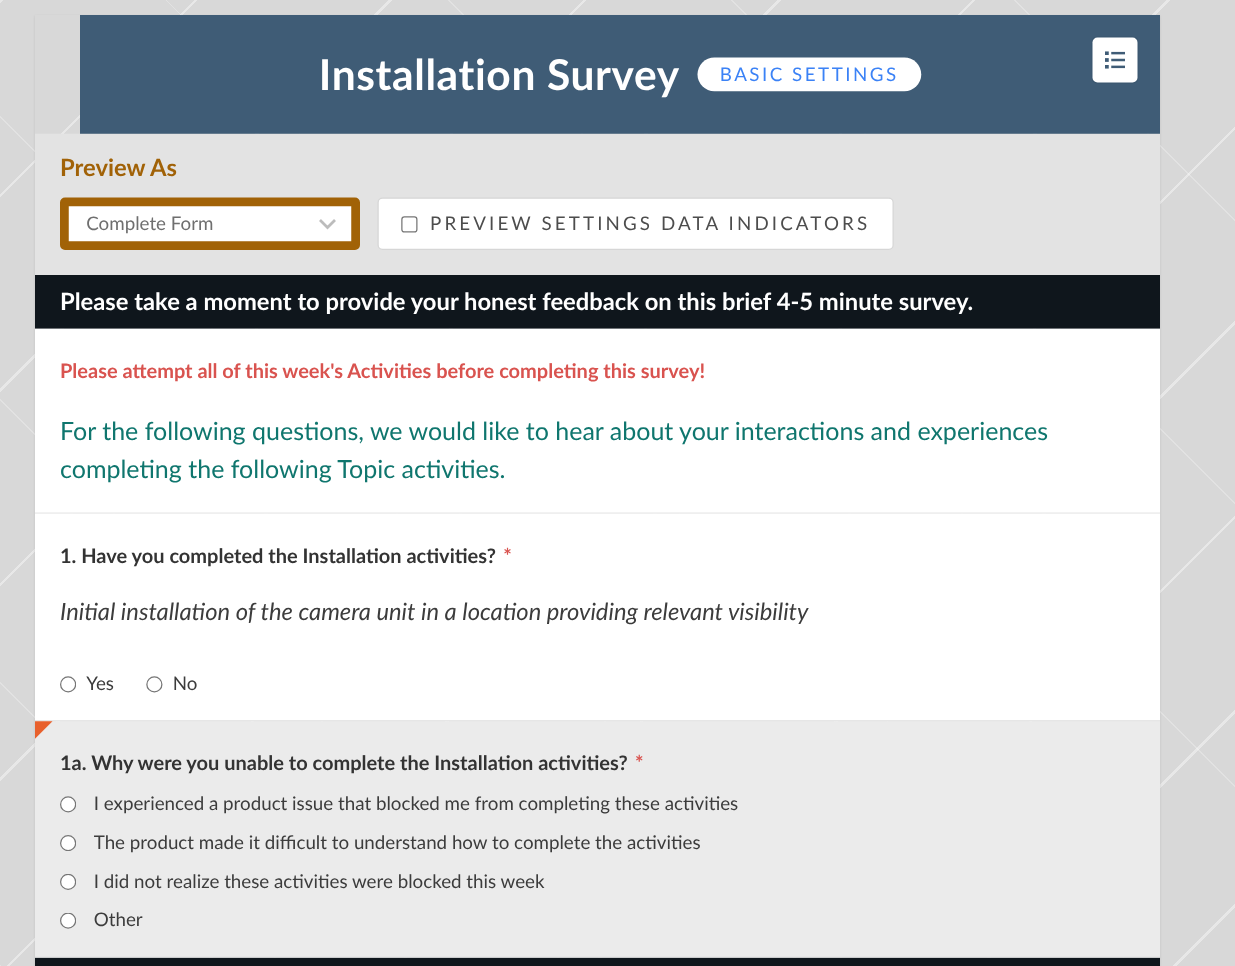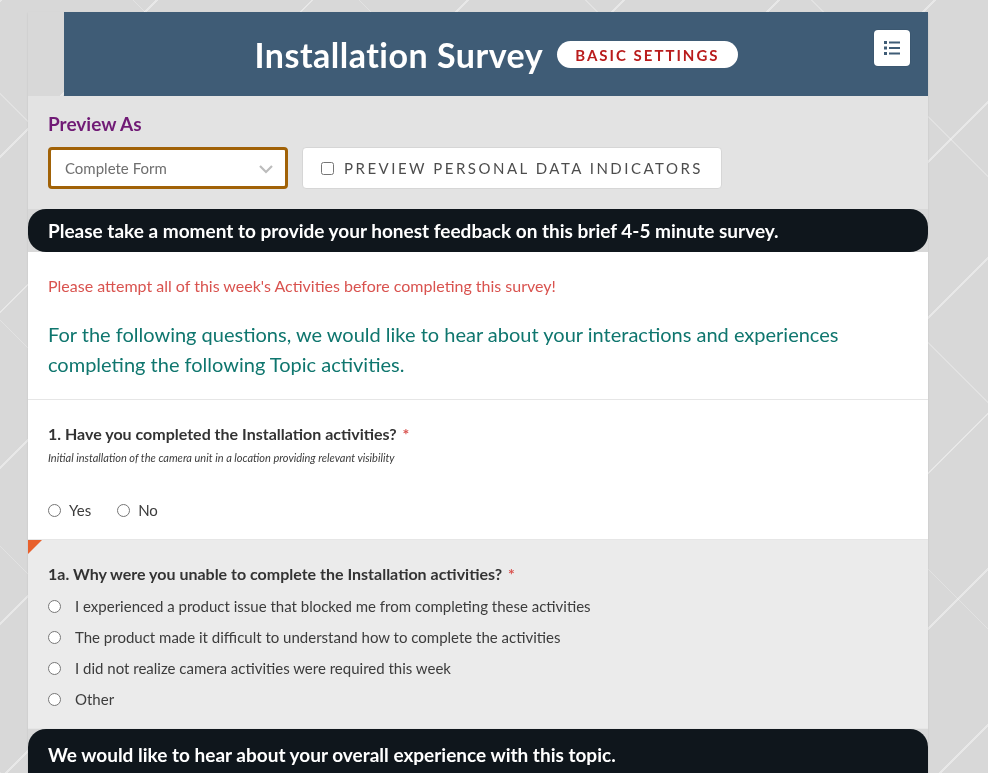--- a/index.html
+++ b/index.html
@@ -19,41 +19,41 @@
     pointer-events: none;
   }
   .frame {
     position: absolute;
     left: 28px; top: 12px;
     width: 900px;
     box-shadow: 0 1px 2px rgba(0,0,0,0.1);
   }
   .hdr {
     background: #3f5c76;
-    height: 84px;
+    height: 95px;
     display: flex;
     align-items: center;
     justify-content: center;
     position: relative;
     margin-left: 36px;
   }
   .hdr-title {
     color: #fff;
     font-size: 34px;
     font-weight: 700;
     display: flex;
     align-items: center;
     gap: 14px;
     letter-spacing: 0.5px;
   }
   .badge {
     background: #fff;
-    color: #b91c1c;
+    color: #3b82f6;
     font-size: 15px;
-    font-weight: 700;
+    font-weight: 400;
     letter-spacing: 2px;
     padding: 5px 18px 4px;
     border-radius: 20px;
   }
   .icon-btn {
     position: absolute;
     top: 18px; right: 18px;
     width: 36px; height: 36px;
     background: #fff;
     border-radius: 4px;
@@ -62,28 +62,28 @@
     box-shadow: 0 0 0 1px rgba(0,0,0,0.05);
     cursor: pointer;
   }
   .preview-bar {
     background: #e3e3e3;
     padding: 16px 20px 20px;
   }
   .preview-bar h3 {
     font-size: 19px;
     font-weight: 700;
-    color: #701a75;
+    color: #a16207;
     margin-bottom: 12px;
   }
   .preview-row { display: flex; gap: 14px; }
   .select {
     width: 240px; height: 42px;
     background: #fff;
-    border: 3px solid #a16207;
+    border: 7px solid #a16207;
     border-radius: 4px;
     display: flex; align-items: center;
     padding: 0 14px;
     color: #6f6f6f;
     font-size: 15px;
     position: relative;
     cursor: pointer;
   }
   .select .chev {
     position: absolute; right: 12px; top: 50%; transform: translateY(-50%);
@@ -102,39 +102,38 @@
     cursor: pointer;
     gap: 10px;
   }
   .btn-ghost input[type=checkbox]{ width:13px; height:13px; margin:0; }
   .bar-dark {
     background: #0f161c;
     color: #fff;
     font-size: 19px;
     font-weight: 700;
     padding: 10px 20px;
-    border-radius: 18px;
   }
   .section {
     background: #fff;
     padding: 24px 20px 20px;
     border-bottom: 1px solid #e6e6e6;
     position: relative;
   }
   .section.light { background: #ebebeb; }
   .notice-red {
     color: #d9534f;
-    font-weight: 400;
+    font-weight: 700;
     font-size: 16px;
     margin-bottom: 24px;
   }
   .para { color: #0f766e; font-size: 20px; line-height: 1.5; }
   .q-title { font-size: 16px; font-weight: 700; color: #333; }
   .q-title .req { color: #d9534f; margin-left: 2px; }
-  .q-desc { font-style: italic; color: #3c3c3c; font-size: 11px; margin-top: 8px; }
+  .q-desc { font-style: italic; color: #3c3c3c; font-size: 19px; margin-top: 24px; }
   .opts-inline { margin-top: 37px; display: flex; gap: 26px; font-size: 15px; color: #3c3c3c; }
   .opts-stack { margin-top: 14px; display: flex; flex-direction: column; gap: 13px; font-size: 15px; color: #3c3c3c; }
   .opts-inline label, .opts-stack label { display: flex; align-items: center; gap: 8px; cursor: pointer; }
   .opts-stack label { gap: 14px; }
   input[type=radio]{ width:13px; height:13px; margin:0; }
   .corner-flag {
     position: absolute; top: 0; left: 0;
     width: 0; height: 0;
     border-top: 14px solid #e8602c;
     border-right: 14px solid transparent;
@@ -169,21 +168,21 @@
       <div class="select">
         <span>Complete Form</span>
         <span class="chev">
           <svg width="14" height="10" viewBox="0 0 14 10">
               <path d="M1 2 L7 8 L13 2" fill="none" stroke="currentColor" stroke-width="2.2"></path>
             </svg>
         </span>
       </div>
       <label class="btn-ghost">
         <input type="checkbox" style="">
-        <span>PREVIEW PERSONAL DATA INDICATORS</span>
+        <span>PREVIEW SETTINGS DATA INDICATORS</span>
       </label>
     </div>
   </div>
 
   <div class="bar-dark">
     <span>Please take a moment to provide your honest feedback on this brief 4-5 minute survey.</span>
   </div>
 
   <div class="section">
     <div class="notice-red">Please attempt all of this week's Activities before completing this survey!</div>
@@ -216,21 +215,21 @@
       <label>
           <input type="radio" name="q1a" style="">
           <span>I experienced a product issue that blocked me from completing these activities</span>
         </label>
       <label>
           <input type="radio" name="q1a" style="">
           <span>The product made it difficult to understand how to complete the activities</span>
         </label>
       <label>
           <input type="radio" name="q1a" style="">
-          <span>I did not realize camera activities were required this week</span>
+          <span>I did not realize these activities were blocked this week</span>
         </label>
       <label>
           <input type="radio" name="q1a" style="">
           <span>Other</span>
         </label>
     </div>
   </div>
 
   <div class="bar-dark" style="padding-top:14px;padding-bottom:30px">
     <span>We would like to hear about your overall experience with this topic.</span>

